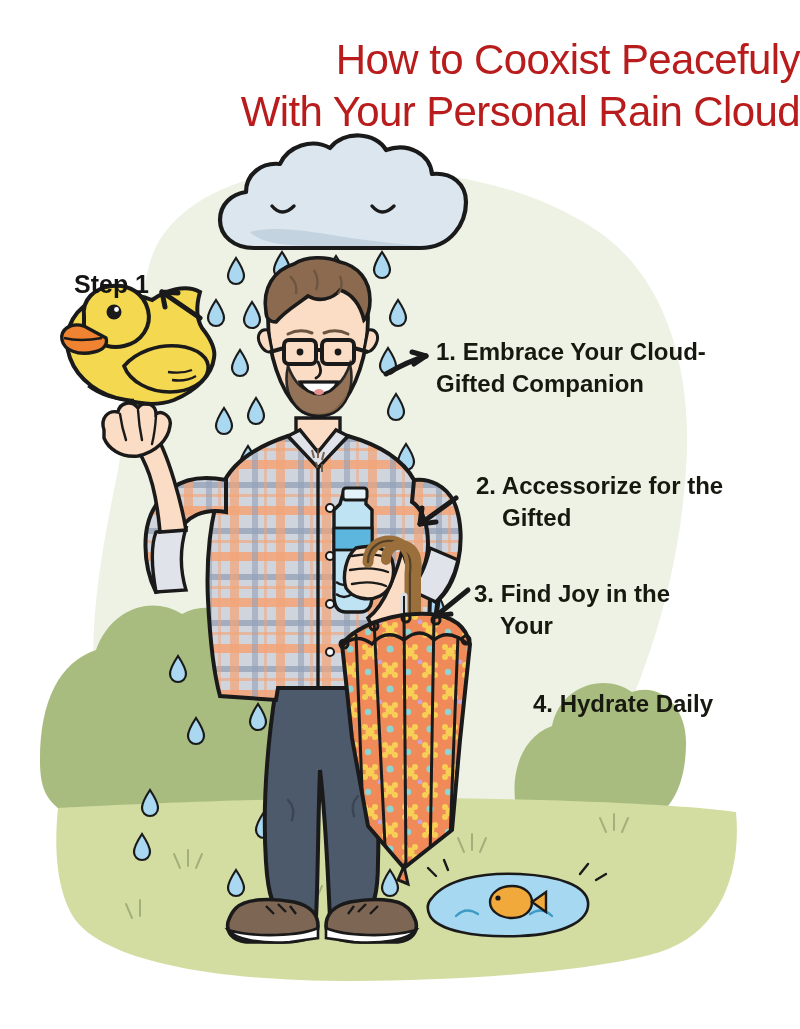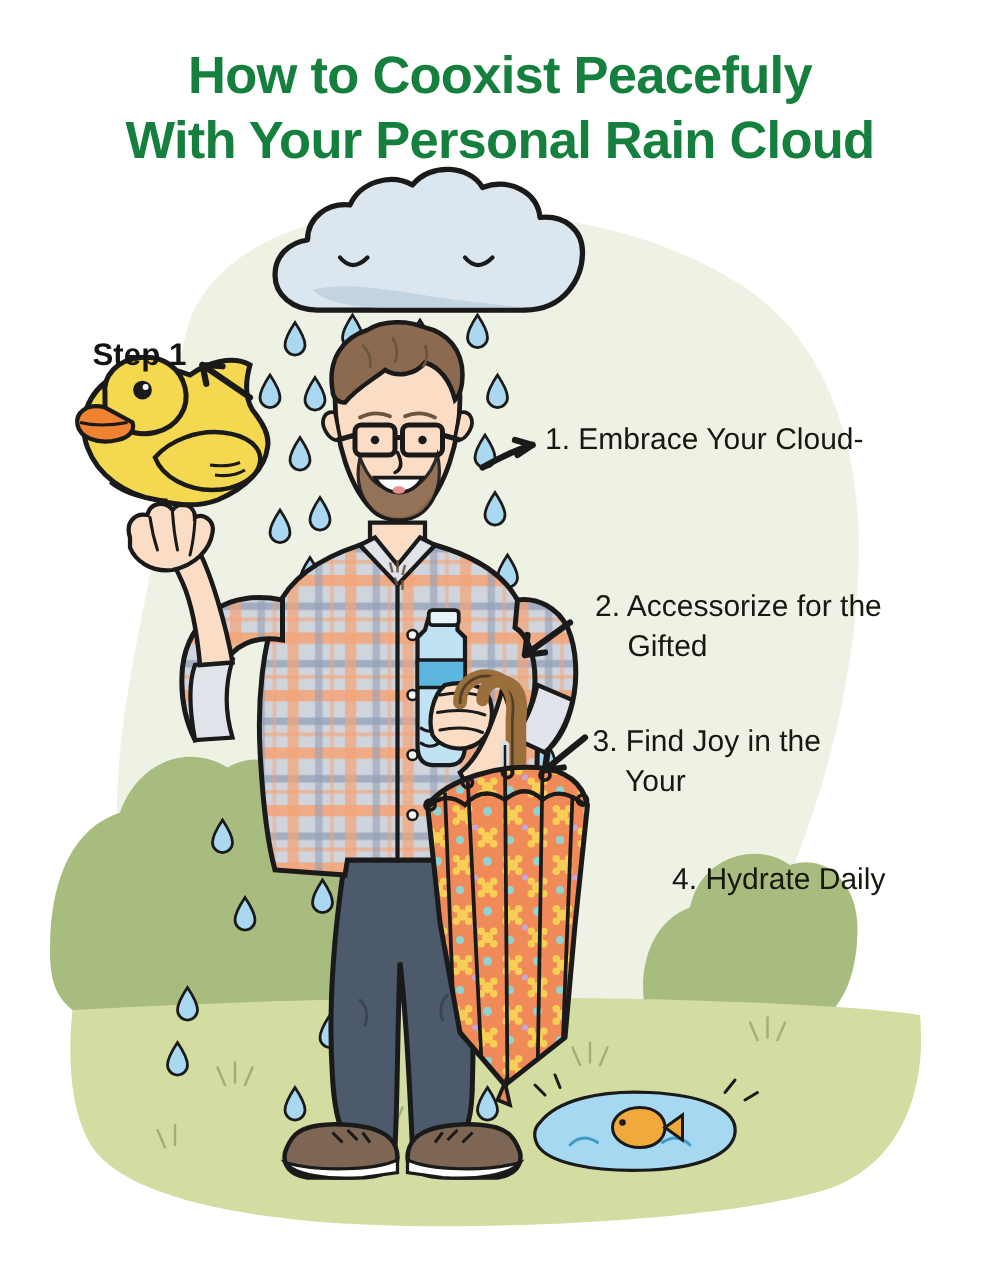--- a/index.html
+++ b/index.html
@@ -28,40 +28,41 @@
     top: 34px;
     left: 0;
     width: 800px;
     text-align: center;
     z-index: 40;
     pointer-events: none;
   }
   .title-line {
     display: block;
     font-family: "Liberation Sans", sans-serif;
-    font-weight: bold;
+    font-weight: normal;
     font-size: 42px;
     line-height: 52px;
     letter-spacing: -0.6px;
-    color: #15803d;
+    color: #b91c1c;
     white-space: nowrap;
+    text-align: right;
   }
   .step-label {
     position: absolute;
     left: 74px;
     top: 256px;
     font-weight: bold;
     font-size: 25px;
     color: #141414;
     z-index: 40;
     margin-top: 14px;
   }
   .list-item {
     position: absolute;
-    font-weight: normal;
+    font-weight: bold;
     font-size: 24px;
     line-height: 32px;
     color: #17180f;
     z-index: 40;
   }
   .li-1 { left: 436px; top: 336px; width: 330px; }
   .li-2 { left: 476px; top: 470px; width: 310px; }
   .li-3 { left: 474px; top: 578px; width: 290px; }
   .li-4 { left: 478px; top: 688px; width: 290px; text-align: center; }
   .li-indent { padding-left: 26px; display: block; }
@@ -436,20 +437,21 @@
 
   <div class="title-block">
     <span class="title-line">How to Cooxist Peacefuly</span>
     <span class="title-line">With Your Personal Rain Cloud</span>
   </div>
 
   <div class="step-label">Step 1</div>
 
   <div class="list-item li-1">
     <span>1. Embrace Your Cloud-</span>
+    <span class="li-indent" style="padding-left:0">Gifted Companion</span>
   </div>
   <div class="list-item li-2">
     <span>2. Accessorize for the</span>
     <span class="li-indent">Gifted</span>
   </div>
   <div class="list-item li-3">
     <span>3. Find Joy in the</span>
     <span class="li-indent">Your</span>
   </div>
   <div class="list-item li-4">

